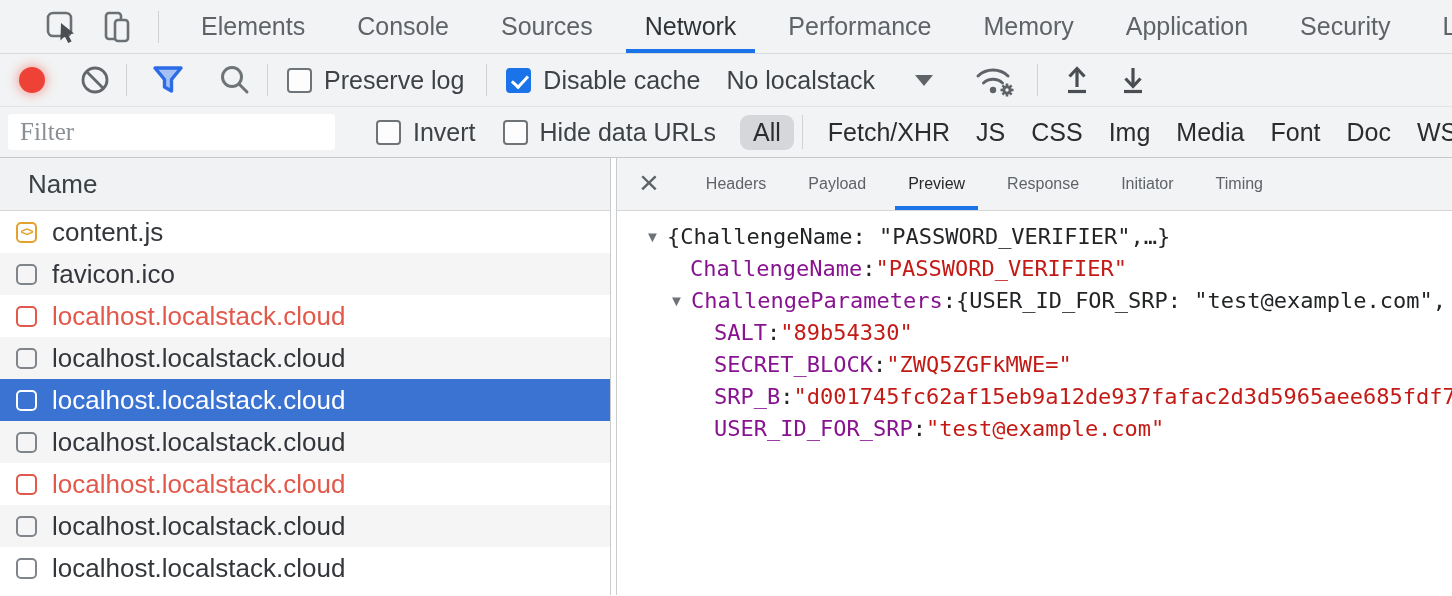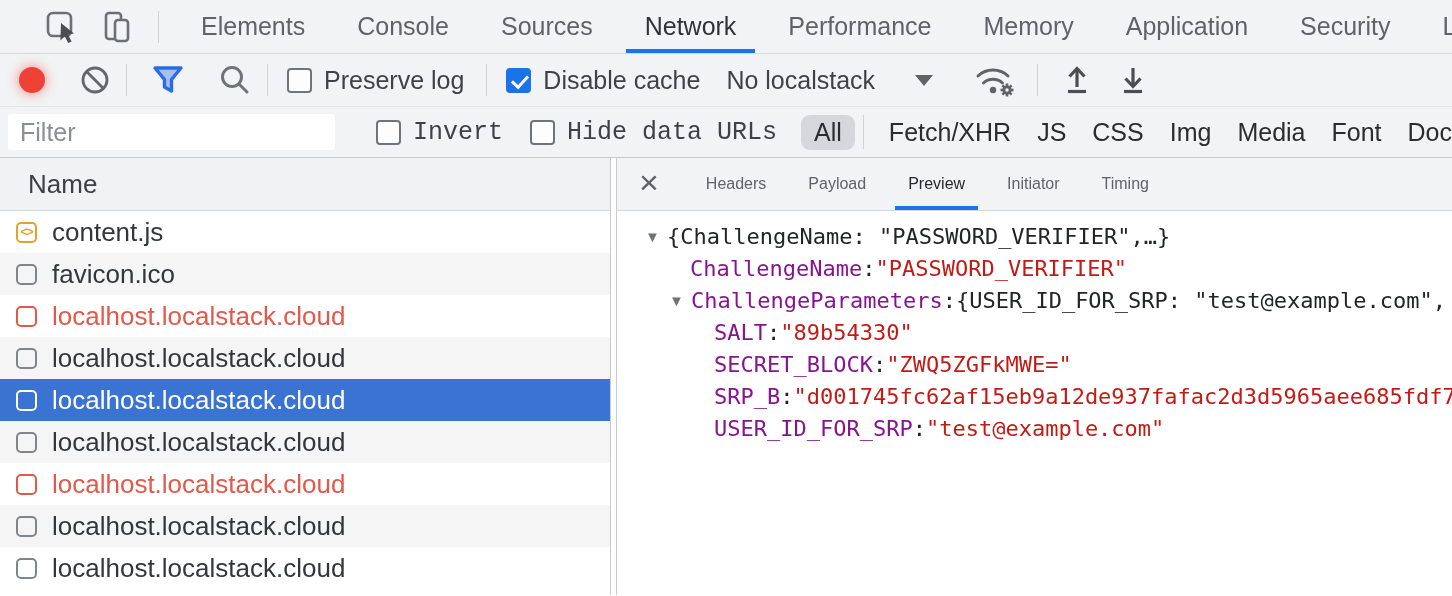--- a/index.html
+++ b/index.html
@@ -37,23 +37,23 @@
   .throttle { display:flex; align-items:center; margin-left:26px; }
   .throttle-label { font-size:25px; color:#3e4246; }
   .caret-down { width:0; height:0; border-left:9px solid transparent;
     border-right:9px solid transparent; border-top:11px solid #5f6368; margin-left:40px; }
 
   
   .filterbar { height:51px; background:#f2f3f4; border-bottom:1px solid #c6c8ca;
     display:flex; align-items:center; white-space:nowrap; overflow:hidden; }
   .filter-input { width:327px; height:36px; margin-left:8px; border:none; outline:none;
     background:#fff; border-radius:3px; font-size:25px; color:#333; padding:0 12px;
-    font-family:Liberation Sans, sans-serif; }
+    font-family:Liberation Serif, serif; }
   .filter-input::placeholder { color:#8a8f94; }
-  .filterbar .chk-group { margin-left:41px;font-family:Liberation Mono, monospace; }
+  .filterbar .chk-group { margin-left:41px; }
   .filterbar .chk-group + .chk-group { margin-left:27px; }
   .type-pills { display:flex; align-items:center; margin-left:24px; }
   .pill { font-size:25px; color:#2a2c2e; padding:3px 13px; border-radius:9px; }
   .pill.selected { background:#d5d7da; }
   .type-pills .vsep { height:34px; margin:0 12px 0 8px; }
 
   
   .main { display:flex; height:437px; }
   .left-panel { width:611px; flex:none; border-right:1px solid #c9cbcd;
     background:#fff; overflow:hidden; }
@@ -266,20 +266,21 @@
       </div>
   </div>
   <div class="splitter"></div>
   <div class="right-panel">
     <div class="detail-tabs">
       <span class="close-x">×</span>
       <div id="detail-tabs" style="display:flex; align-items:stretch; margin-left:14px;">
           <div class="dtab">Headers</div>
           <div class="dtab">Payload</div>
           <div class="dtab selected">Preview</div>
+          <div class="dtab">Response</div>
           <div class="dtab">Initiator</div>
           <div class="dtab">Timing</div>
         </div>
     </div>
     <div class="preview" id="preview-tree">
         <div class="pline" style="padding-left: 28px;">
           <span class="tri">▼</span>
           <span class="seg-plain">{ChallengeName: "PASSWORD_VERIFIER",…}</span>
         </div>
         <div class="pline" style="padding-left: 73px;">

